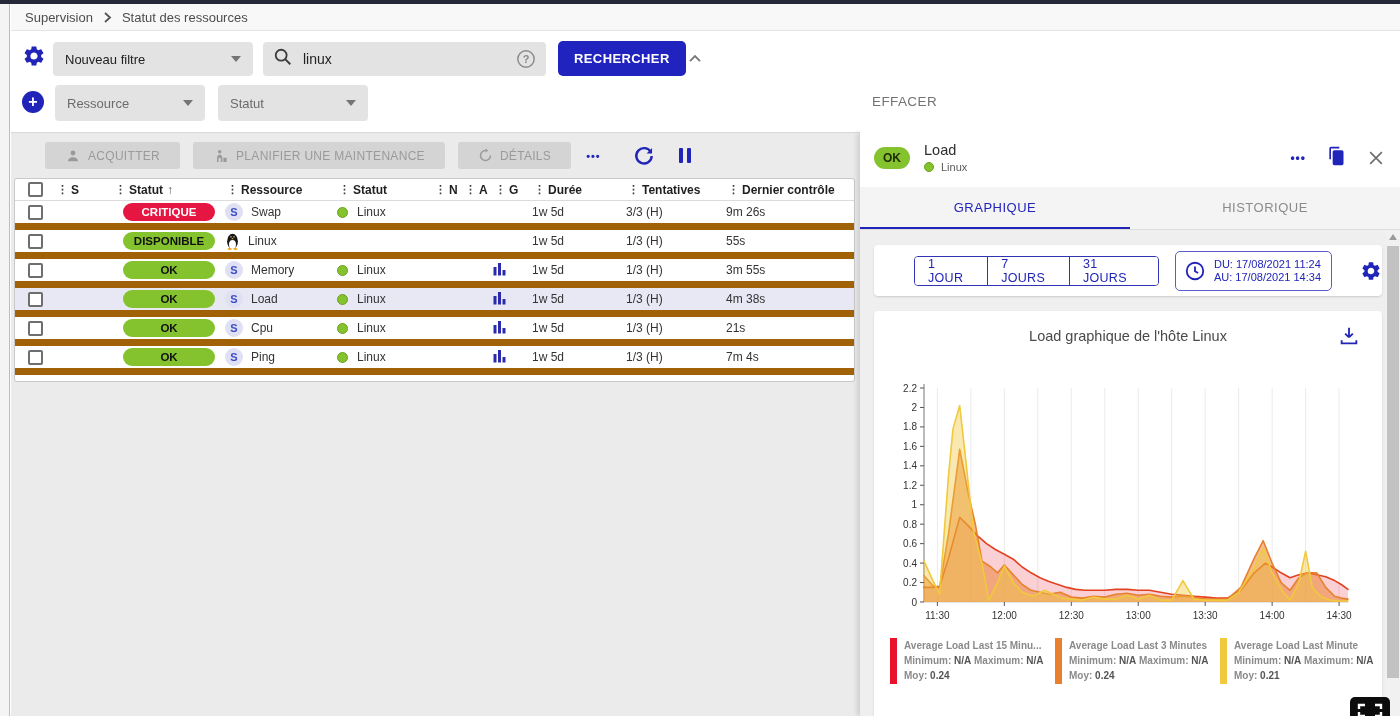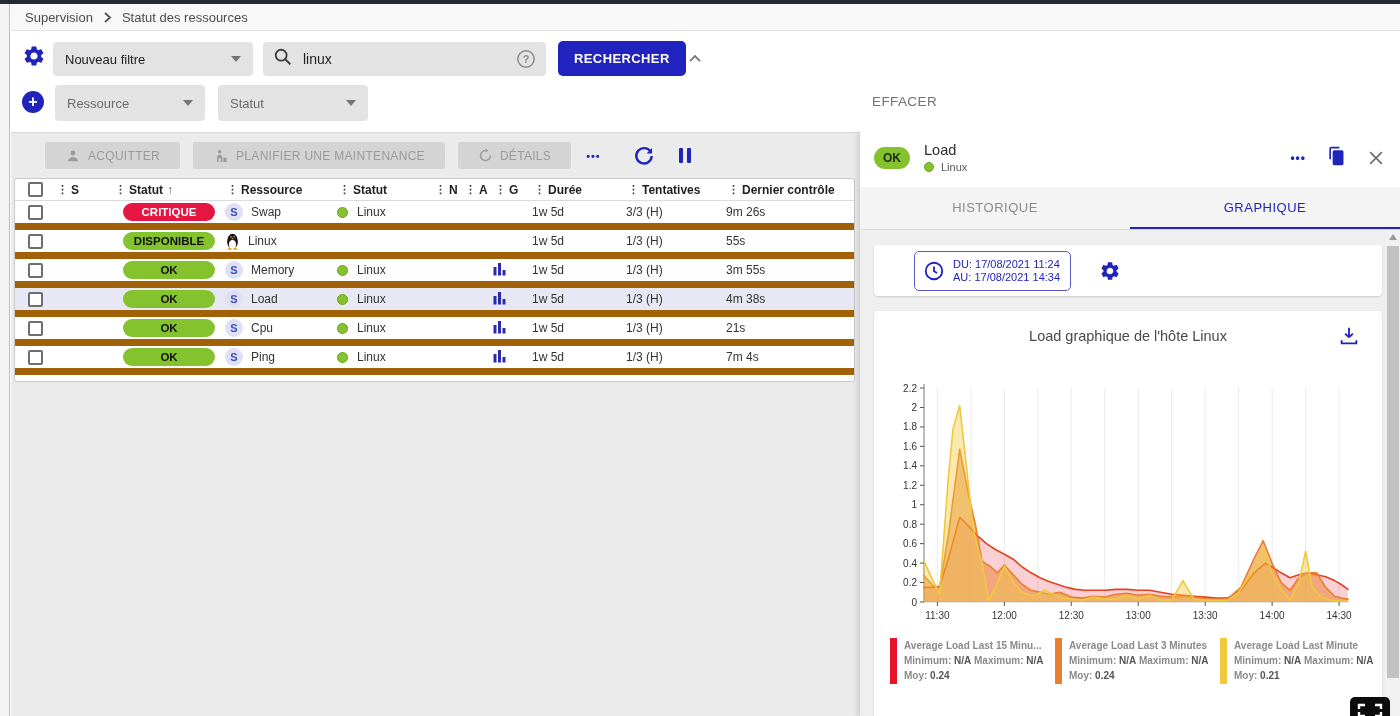--- a/index.html
+++ b/index.html
@@ -483,25 +483,30 @@
             </svg>
         </span>
         <span class="close-x">
           <svg width="20" height="20" viewBox="0 0 24 24">
               <path d="M5 5l14 14M19 5 5 19" stroke="currentColor" stroke-width="2" fill="none"></path>
             </svg>
         </span>
       </div>
     </div>
     <div class="tabbar" id="tabbar">
+        <div class="tab active">GRAPHIQUE</div>
         <div class="tab">HISTORIQUE</div>
-        <div class="tab active">GRAPHIQUE</div>
       </div>
     <div class="panel-content">
       <div class="time-card">
+        <div class="trange" id="trange">
+            <div class="tr-btn">1 JOUR</div>
+            <div class="tr-btn">7 JOURS</div>
+            <div class="tr-btn">31 JOURS</div>
+          </div>
         <div class="period-box">
           <span class="clock">
             <svg width="22" height="22" viewBox="0 0 24 24">
                 <circle cx="12" cy="12" r="9" fill="none" stroke="currentColor" stroke-width="2"></circle>
                 <path d="M12 7v5.2l3.4 2" fill="none" stroke="currentColor" stroke-width="2"></path>
               </svg>
           </span>
           <div class="period-lines">
             <span class="pl"><span>DU:</span> <span>17/08/2021 11:24</span></span>
             <span class="pl"><span>AU:</span> <span>17/08/2021 14:34</span></span>

